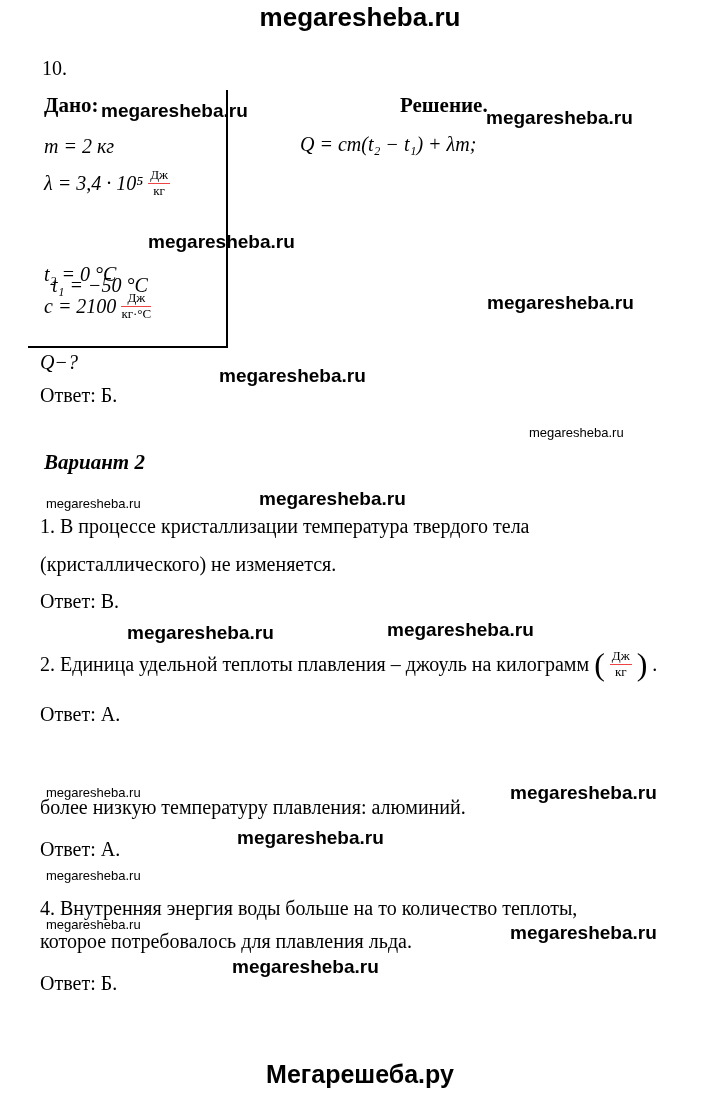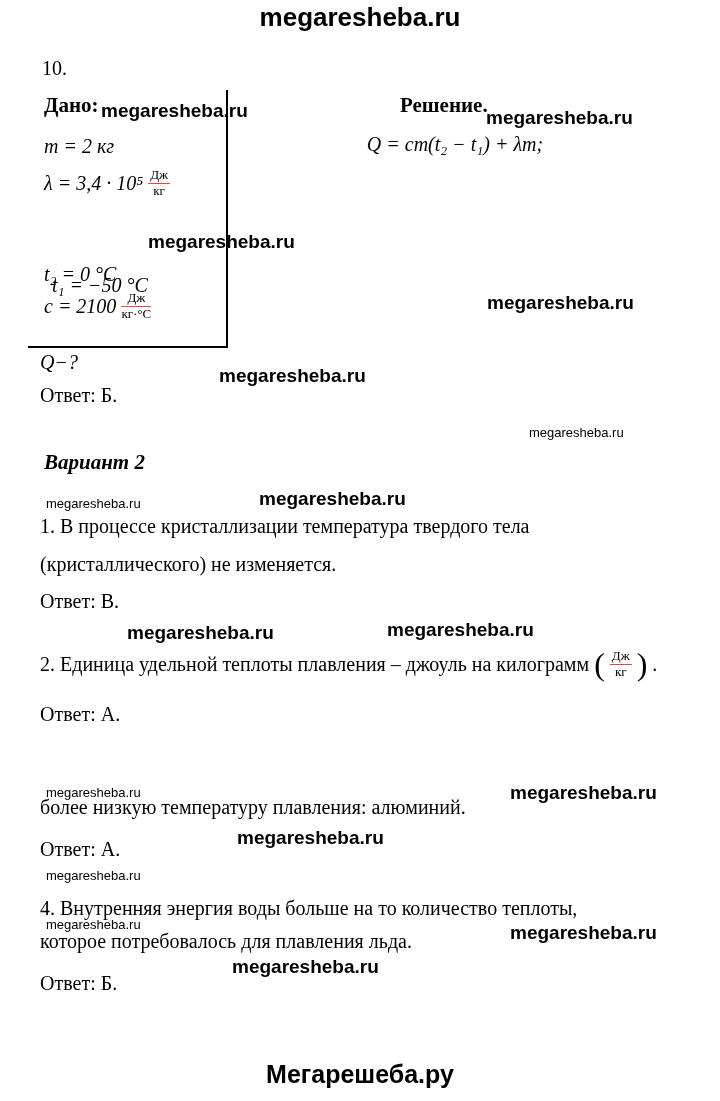--- a/index.html
+++ b/index.html
@@ -29,21 +29,21 @@
   .math { font-style: italic; font-size: 20px; }
   .mrow { display: flex; align-items: center; gap: 5px; }
   .frac {
     display: inline-block; text-align: center; font-size: 13px;
     line-height: 1.15; font-style: normal; vertical-align: middle;
   }
   .frac .fnum { display: block; border-bottom: 1px solid #ef4444; padding: 0 2px; }
   .frac .fden { display: block; }
   .vline { position: absolute; width: 0; border-left: 2px solid #000; }
   .hline { position: absolute; height: 0; border-top: 2px solid #000; }
-  .ctr { text-align: center; font-style: italic; }
+  .ctr { text-align: left; font-style: italic; }
   .bigp { font-size: 32px; font-weight: 400; line-height: 1; font-style: normal; }
 </style>
 </head>
 <body>
 
 <div class="page">
 
   <div class="abs hdr" style="top:2px;">megaresheba.ru</div>
 
   <div class="abs t20" style="top:57px;left:42px;">10.</div>

